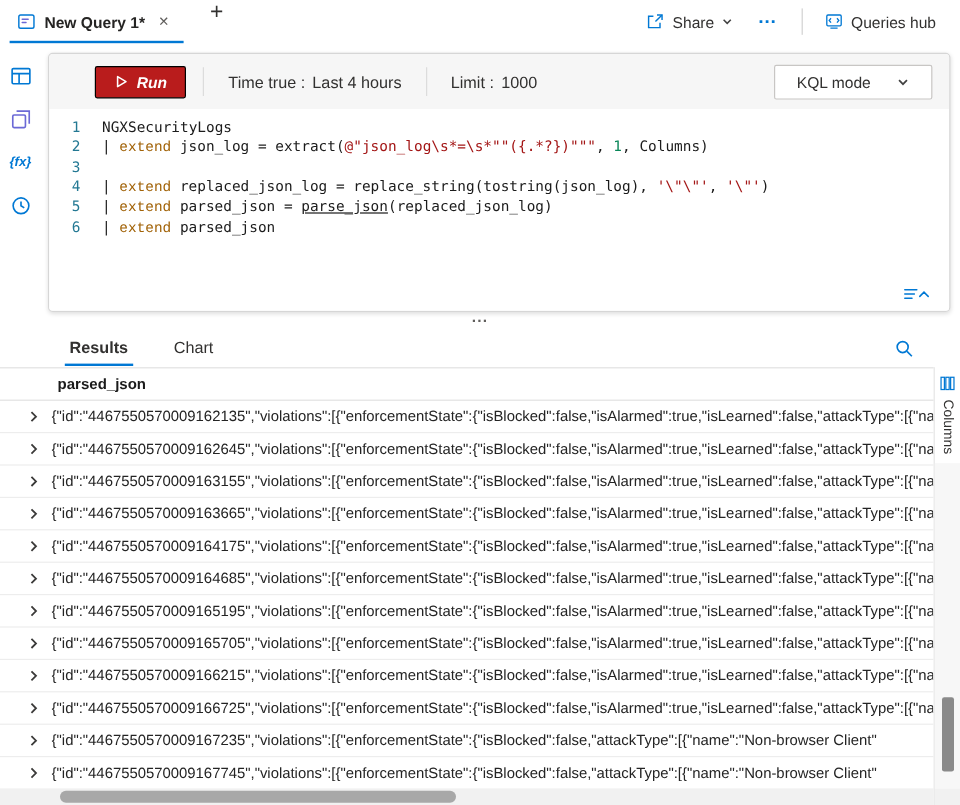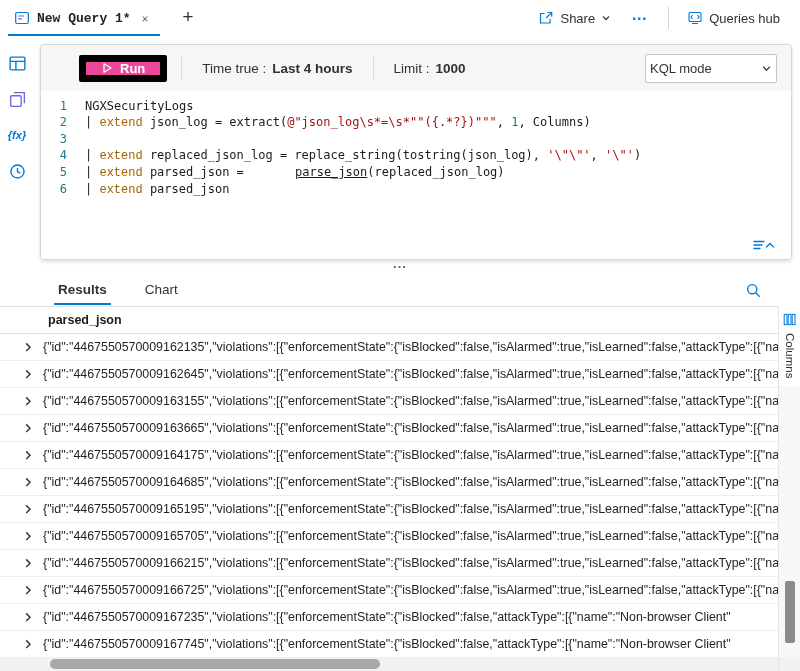--- a/index.html
+++ b/index.html
@@ -6,53 +6,53 @@
   html,body { width:800px; height:671px; overflow:hidden; }
   body {
     font-family:"Liberation Sans", sans-serif;
     font-size:13px; color:#323130; background:#fff;
     display:flex; flex-direction:column;
   }
   svg { display:block; }
 
   
   .topbar { height:36px; flex:0 0 36px; display:flex; align-items:center; justify-content:space-between; padding:0 12px 0 6px; background:#fff; }
-  .tab-area { display:flex; align-items:center; height:100%;font-family:Liberation Mono, monospace; }
+  .tab-area { display:flex; height:100%; }
   .query-tab { position:relative; display:flex; align-items:center; gap:7px; height:100%; padding:0 10px 0 8px; cursor:pointer; }
   .query-tab::after { content:""; position:absolute; left:2px; right:2px; bottom:0; height:2px; background:#0078d4; }
   .tab-title { font-weight:700; font-size:13px; color:#252423; }
   .tab-close { color:#605e5c; font-size:11px; padding:2px 4px; }
   .new-tab { margin-left:14px; font-size:19px; font-weight:300; color:#323130; padding:0 6px; cursor:pointer; }
   .topbar-right { display:flex; align-items:center; gap:2px; }
   .tb-btn { display:flex; align-items:center; gap:6px; padding:5px 8px; cursor:pointer; border-radius:2px; color:#323130; }
   .tb-more { color:#0078d4; font-size:16px; font-weight:700; letter-spacing:1px; padding:0 10px 6px; }
   .tb-divider { width:1px; height:22px; background:#d1d1d1; margin:0 8px; }
 
   
   .upper { flex:0 0 224px; display:flex; }
   .left-rail { flex:0 0 34px; display:flex; flex-direction:column; align-items:center; padding-top:16px; gap:14px; background:#fff; }
   .rail-btn { width:22px; height:22px; display:flex; align-items:center; justify-content:center; cursor:pointer; }
   .fx-glyph { color:#0078d4; font-size:11px; font-style:italic; font-weight:700; white-space:nowrap; }
 
   .query-card { flex:1; margin:8px 8px 0 6px; border:1px solid #d6d6d6; border-radius:4px; box-shadow:0 1.6px 3.6px rgba(0,0,0,.13); background:#fff; display:flex; flex-direction:column; position:relative; overflow:hidden; }
   .toolbar { flex:0 0 46px; background:#f6f6f6; display:flex; align-items:center; padding:0 14px 0 38px; }
-  .run-btn { display:flex; align-items:center; gap:7px; background:#ec4899; border:7px solid #000000; color:#fff; font-size:13px; font-weight:600; height:27px; padding:0 15px; border-radius:2px; cursor:pointer; }
+  .run-btn { display:flex; align-items:center; gap:7px; background:#b91c1c; border:1px solid #000000; color:#fff; font-size:13px; font-weight:600; height:27px; padding:0 15px; border-radius:2px; cursor:pointer;font-style:italic; }
   .tb-sep { width:1px; height:24px; background:#dcdcdc; margin:0 14px; }
   .tool-group { display:flex; align-items:center; gap:6px; font-size:13.5px; cursor:pointer; padding:4px 6px; }
-  .tool-value { font-weight:700; }
-  .kql-select { margin-left:auto; width:132px; height:29px; border:1px solid #c8c6c4; border-radius:2px; background:#fff; display:flex; align-items:center; justify-content:space-between; padding:0 4px; cursor:pointer; font-size:13px; }
+  .tool-value { font-weight:400; }
+  .kql-select { margin-left:auto; width:132px; height:29px; border:1px solid #c8c6c4; border-radius:2px; background:#fff; display:flex; align-items:center; justify-content:space-between; padding:0 18px; cursor:pointer; font-size:13px; }
 
   .editor { flex:1; padding-top:7px; font-family:"DejaVu Sans Mono","Liberation Mono",monospace; font-size:12px; line-height:16px; background:#fff; }
   .code-line { display:flex; white-space:pre; }
   .line-num { flex:0 0 44px; text-align:right; padding-right:18px; color:#237893; }
   .tok-plain { color:#1b1b1b; }
   .tok-kw { color:#a16207;font-family:Liberation Mono, monospace; }
   .tok-str { color:#a31515; }
   .tok-num { color:#098658; }
-  .tok-fnu { color:#1b1b1b; text-decoration:underline;margin-left:44px; }
+  .tok-fnu { color:#1b1b1b; text-decoration:underline; }
   .collapse-btn { position:absolute; right:14px; bottom:6px; cursor:pointer; padding:2px; }
 
   
   .splitter { flex:0 0 12px; display:flex; align-items:flex-start; justify-content:center; cursor:row-resize; }
   .splitter-handle { font-size:13px; font-weight:700; color:#605e5c; line-height:8px; letter-spacing:1px; }
 
   
   .results { flex:1; display:flex; flex-direction:column; min-height:0; }
   .results-tabs { flex:0 0 34px; display:flex; align-items:stretch; padding-left:54px; position:relative; }
   .rtab { display:flex; align-items:center; padding:0 4px; font-size:13.5px; cursor:pointer; position:relative; color:#323130; }

